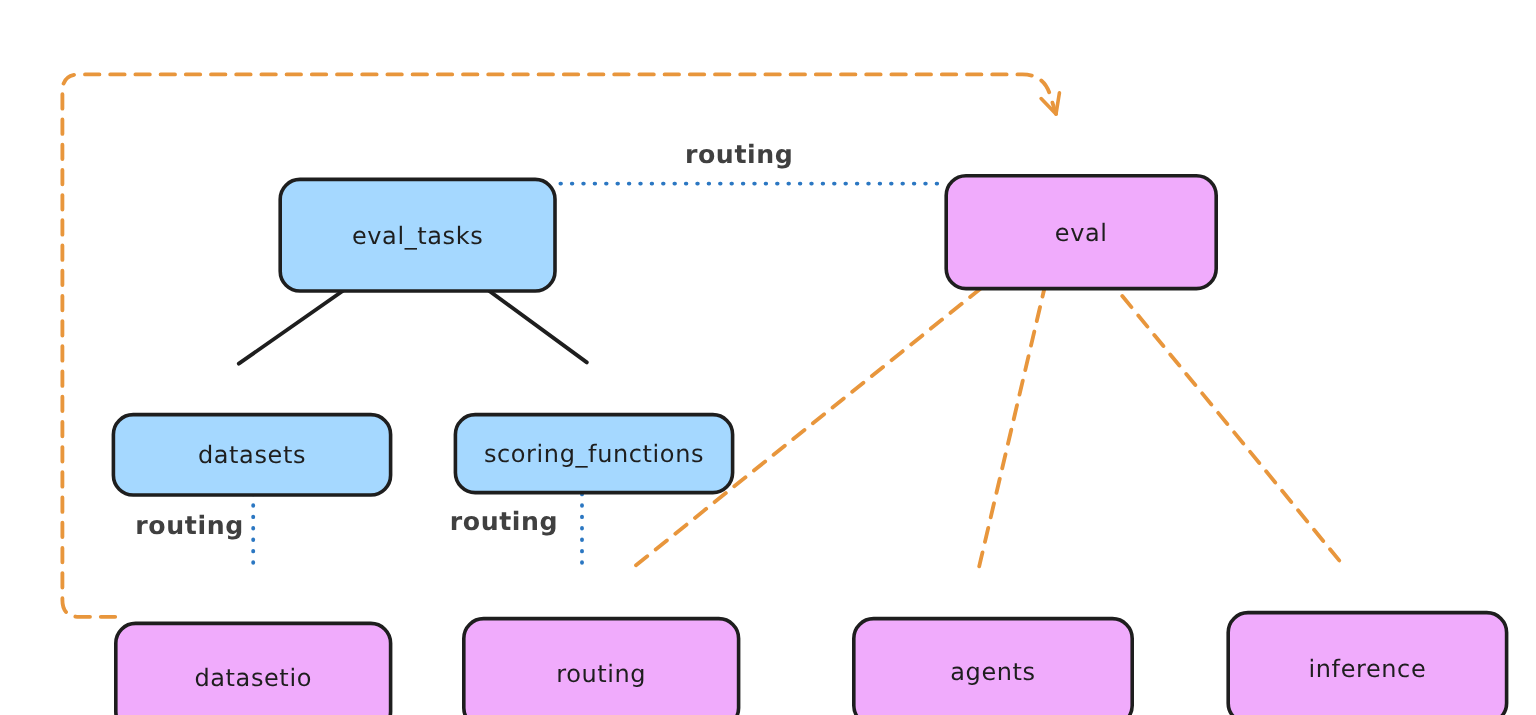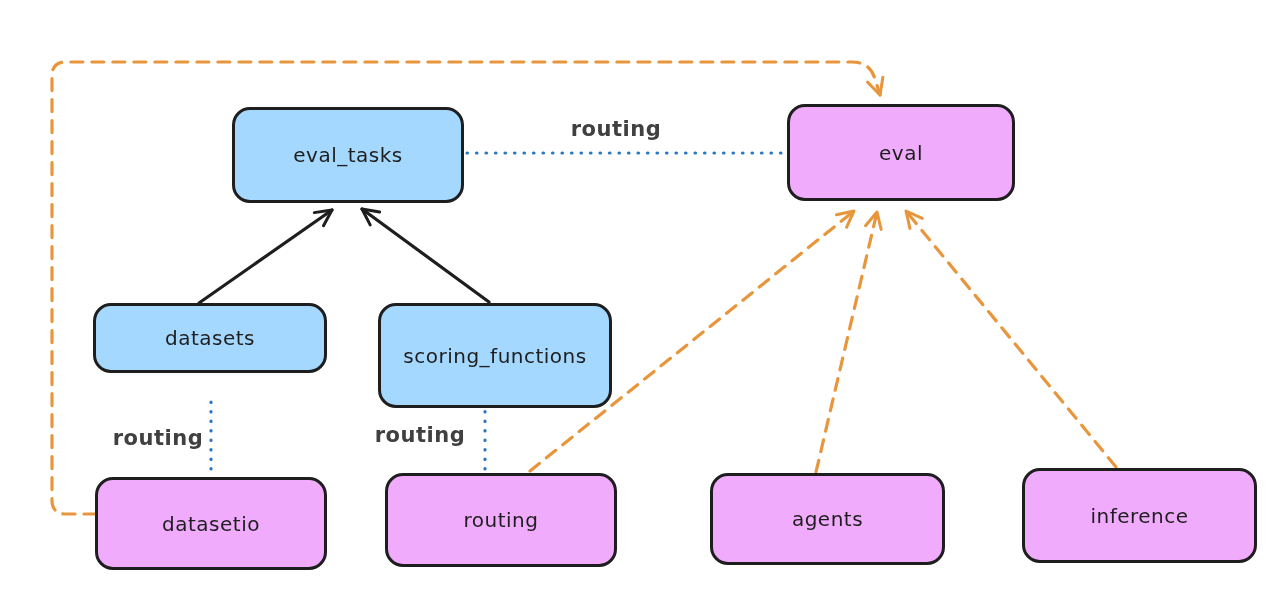--- a/index.html
+++ b/index.html
@@ -26,20 +26,21 @@
     position: absolute;
     box-sizing: border-box;
     display: flex;
     align-items: center;
     justify-content: center;
     border: 3px solid #1e1e1e;
     border-radius: 18px;
     font-size: 20px;
     letter-spacing: 0.5px;
     color: #1e1e1e;
+    margin-top: 41px;
   }
   .node.blue  { background: #a5d8ff; }
   .node.green { background: #f0abfc; }
   .edge-label {
     position: absolute;
     width: 100px;
     text-align: center;
     font-size: 21px;
     font-weight: 600;
     letter-spacing: 0.5px;
@@ -73,21 +74,21 @@
     <path d="M 816 472 L 877 212" fill="none" stroke="#e8963c" stroke-width="3.2" stroke-linecap="round" stroke-dasharray="12 9" marker-end="url(#ah-orange)"></path>
     <path d="M 1116 467 L 906 211" fill="none" stroke="#e8963c" stroke-width="3.2" stroke-linecap="round" stroke-dasharray="12 9" marker-end="url(#ah-orange)"></path>
   </svg>
 
   <div class="node blue" style="left:232px; top:107px; width:232px; height:96px;">
     <span>eval_tasks</span>
   </div>
   <div class="node blue" style="left:93px; top:303px; width:234px; height:70px;">
     <span>datasets</span>
   </div>
-  <div class="node blue" style="left:378px; top:303px; width:234px; height:105px;">
+  <div class="node blue" style="left:378px; top:303px; width:234px; height:68px;">
     <span>scoring_functions</span>
   </div>
 
   <div class="node green" style="left:787px; top:104px; width:228px; height:97px;">
     <span>eval</span>
   </div>
   <div class="node green" style="left:95px; top:477px; width:232px; height:93px;">
     <span>datasetio</span>
   </div>
   <div class="node green" style="left:385px; top:473px; width:232px; height:94px;">

